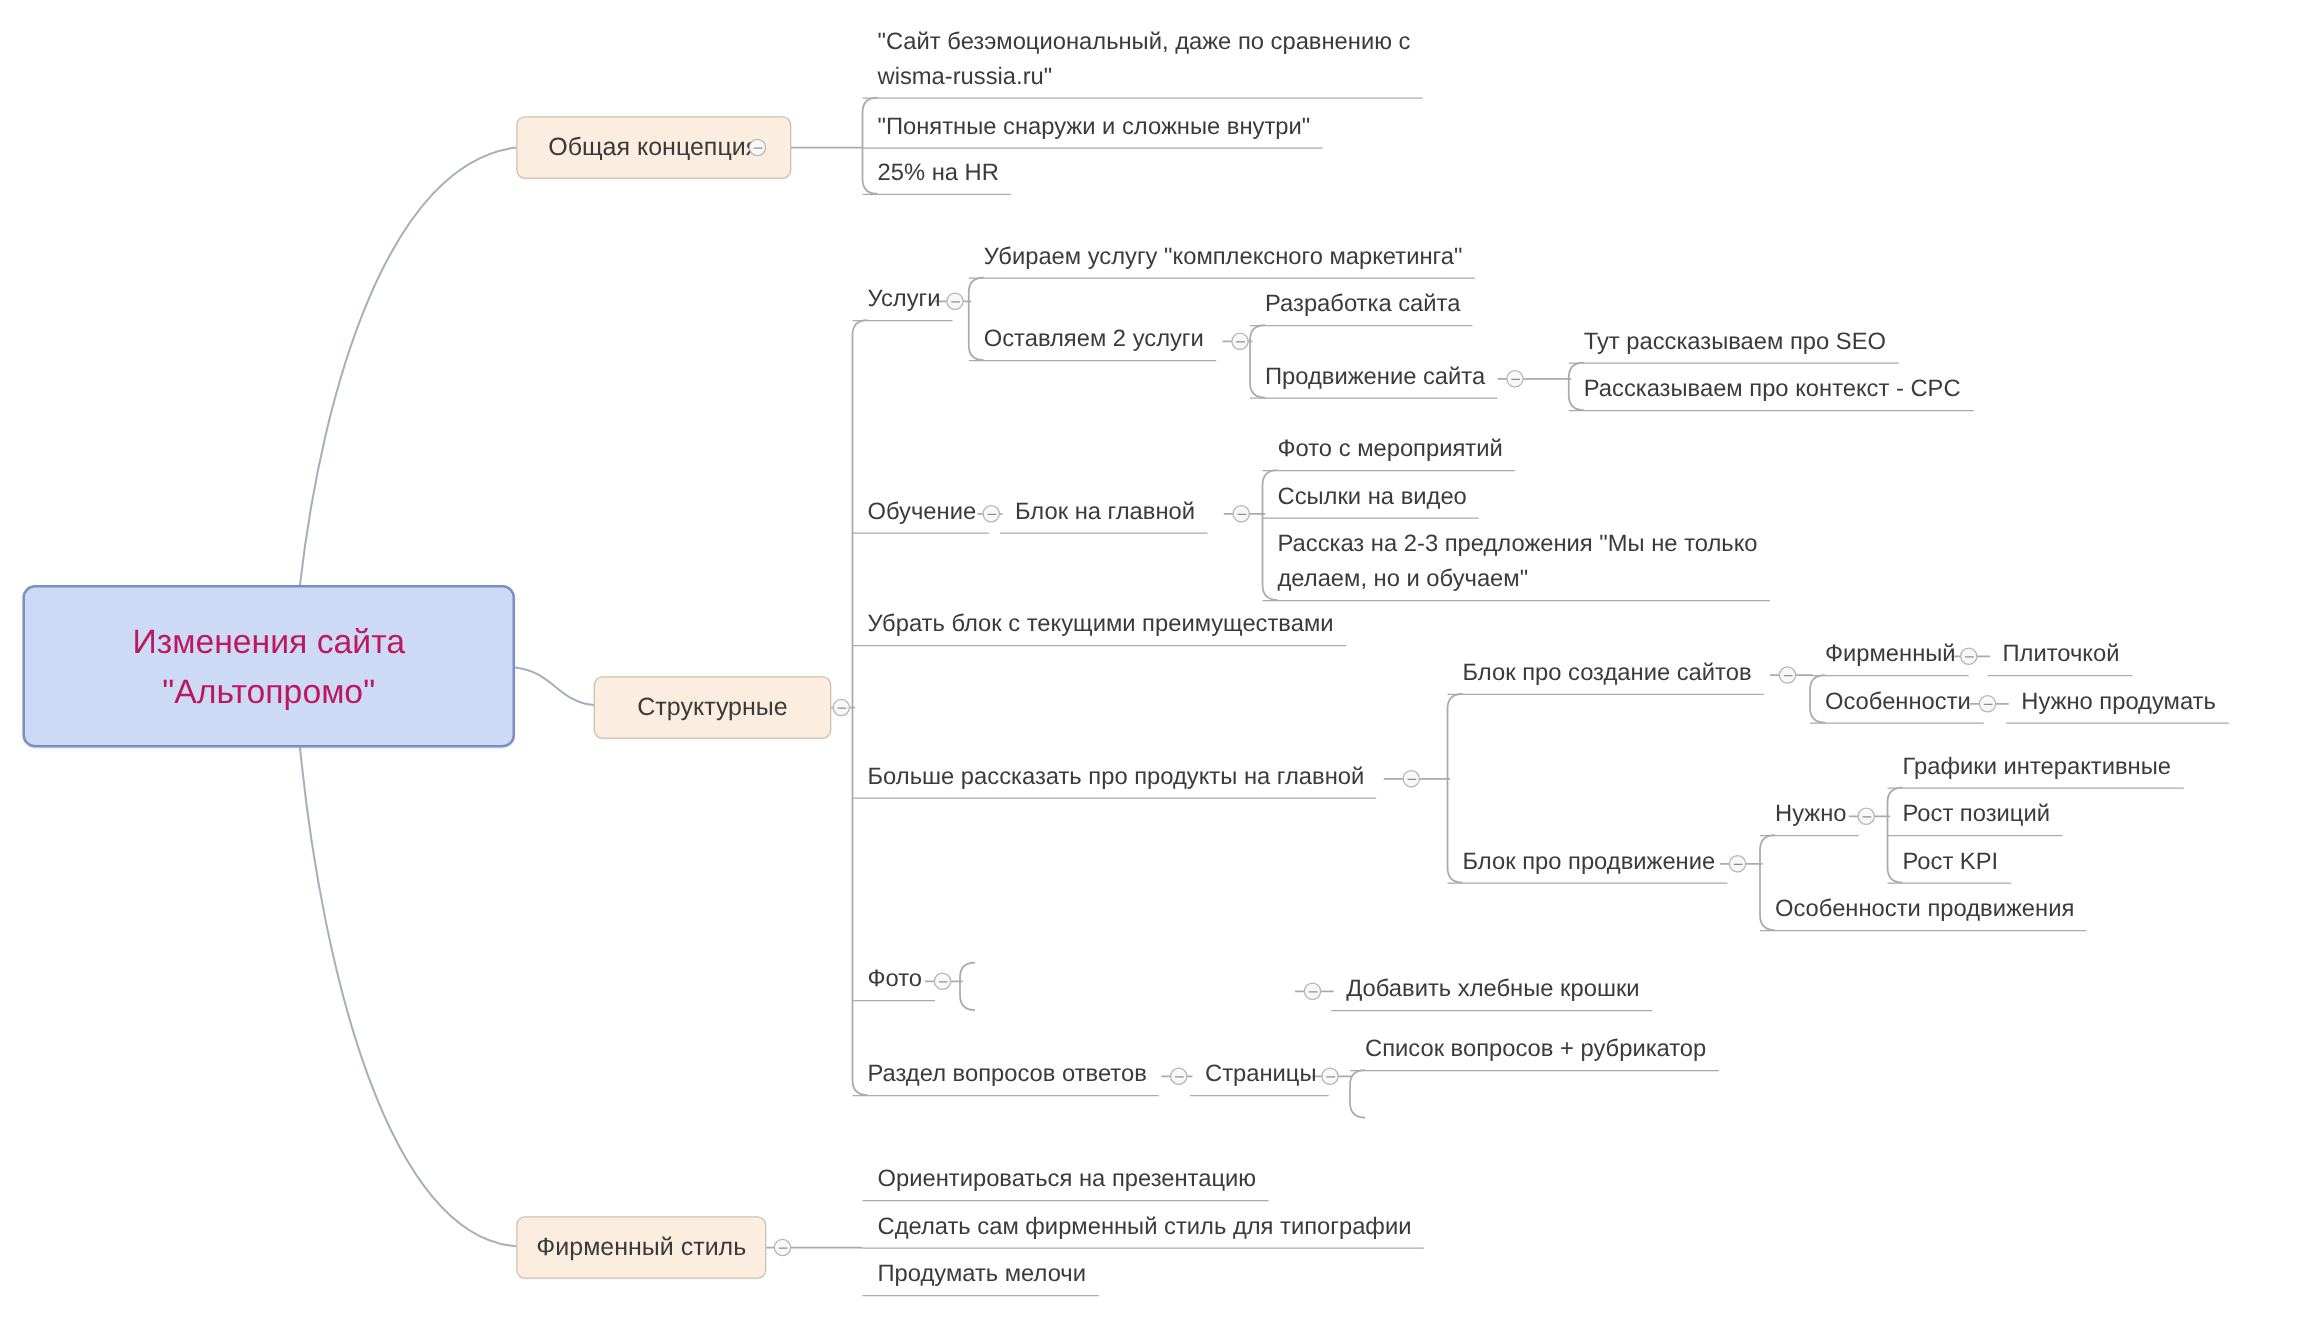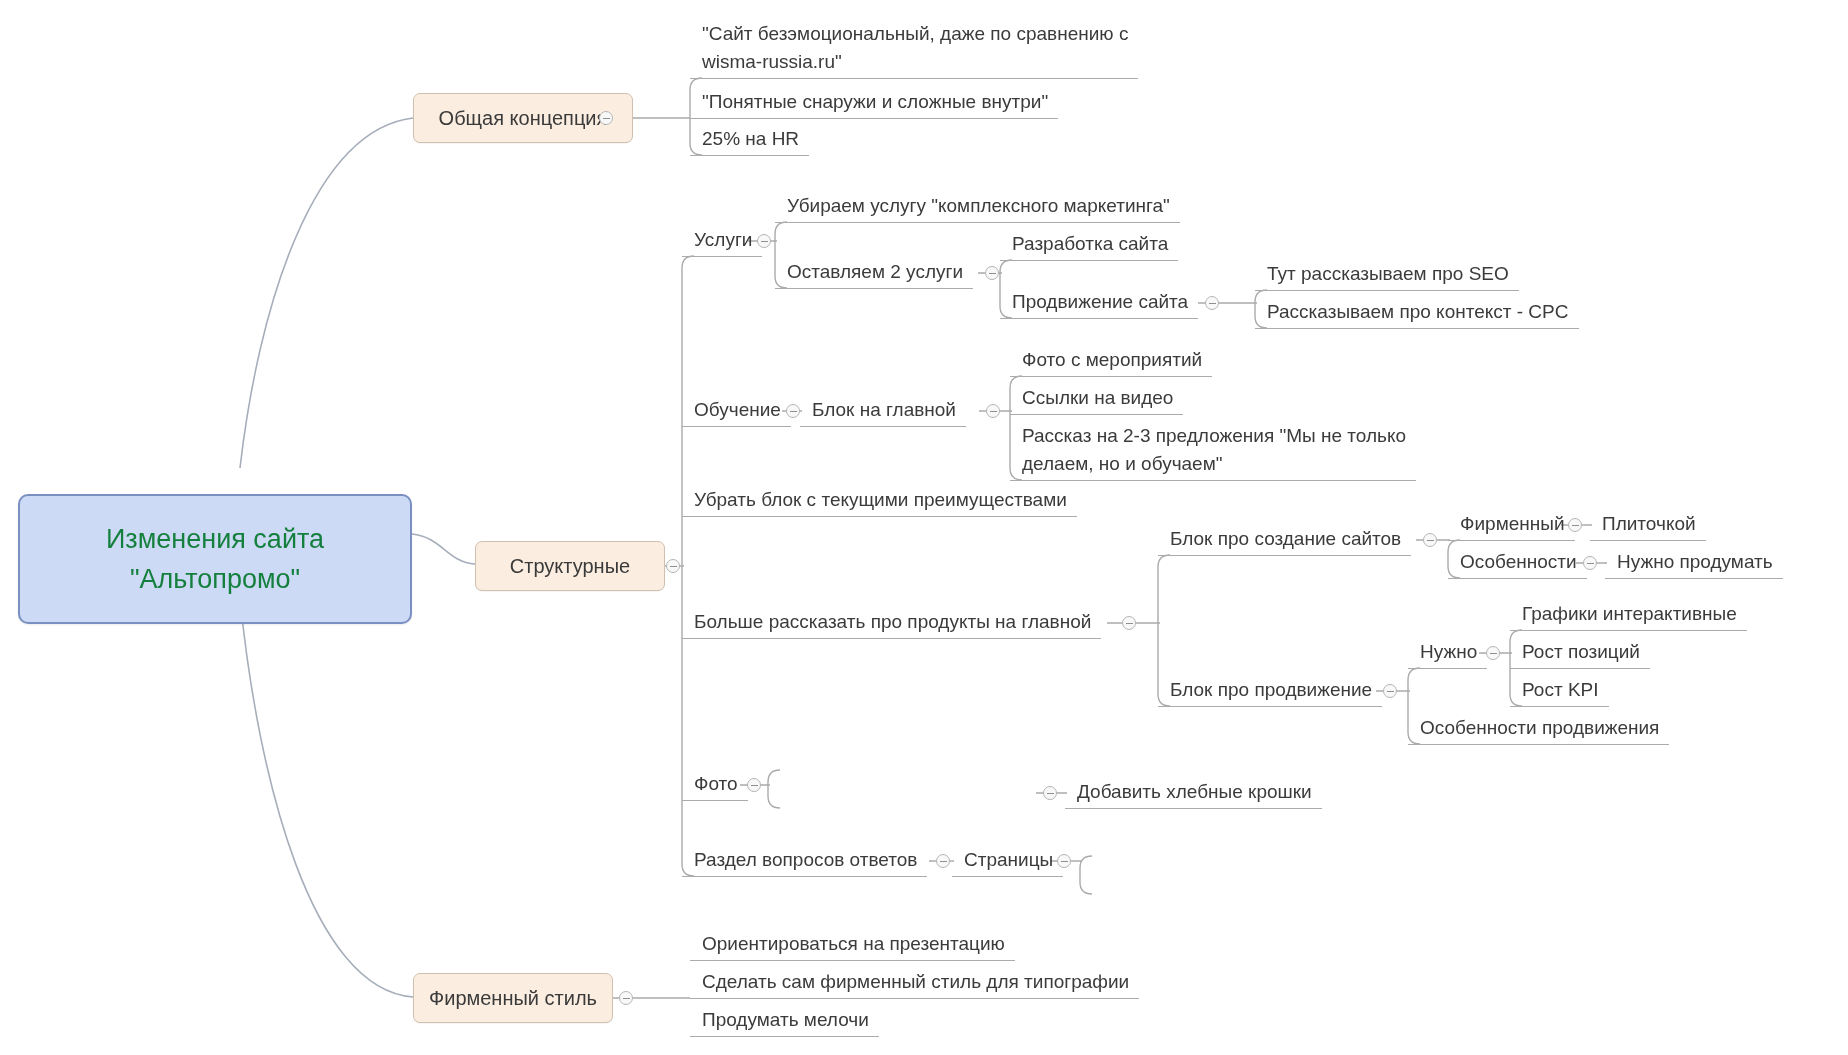--- a/index.html
+++ b/index.html
@@ -28,23 +28,22 @@
     padding:10px 6px; background:var(--main-fill);
     border:1px solid var(--main-border); border-radius:7px;
     color:#3a3a3a; white-space:nowrap;
     box-shadow:0 1px 1px rgba(0,0,0,0.04);
   }
   .root-topic{
     position:absolute; z-index:2; box-sizing:border-box;
     display:flex; align-items:center; justify-content:center; text-align:center;
     font-size:27px; line-height:40px; white-space:pre-line;
     background:var(--root-fill); border:2px solid var(--root-border); border-radius:10px;
-    color:#15803d;
+    color:#be185d;
     box-shadow:0 1px 2px rgba(0,0,0,0.08);
-    margin-top:26px;
   }
   .collapse-icon{
     position:absolute; z-index:3; width:14px; height:14px; box-sizing:border-box;
     border-radius:50%; background:#f8f8f8; border:1px solid #b5b5b5;
     display:flex; align-items:center; justify-content:center;
   }
   .collapse-icon .minus{width:7px; height:0; border-top:1.5px solid #8f8f8f;}
 </style>
 </head>
 <body>
@@ -120,20 +119,21 @@
   <div class="topic" style="left:1510px;top:600px">Графики интерактивные</div>
   <div class="topic" style="left:1510px;top:638px">Рост позиций</div>
   <div class="topic" style="left:1510px;top:676px">Рост KPI</div>
   <div class="topic" style="left:1408px;top:714px">Особенности продвижения</div>
 
   <div class="topic" style="left:682px;top:770px">Фото</div>
   <div class="topic" style="left:1065px;top:778px">Добавить хлебные крошки</div>
 
   <div class="topic" style="left:682px;top:846px">Раздел вопросов ответов</div>
   <div class="topic" style="left:952px;top:846px">Страницы</div>
+  <div class="topic" style="left:1080px;top:826px">Список вопросов + рубрикатор</div>
 
   <div class="topic" style="left:690px;top:930px">Ориентироваться на презентацию</div>
   <div class="topic" style="left:690px;top:968px">Сделать сам фирменный стиль для типографии</div>
   <div class="topic" style="left:690px;top:1006px">Продумать мелочи</div>
 
   <div class="collapse-icon" style="left:599px;top:111px">
       <span class="minus"></span>
     </div>
   <div class="collapse-icon" style="left:666px;top:559px">
       <span class="minus"></span>

